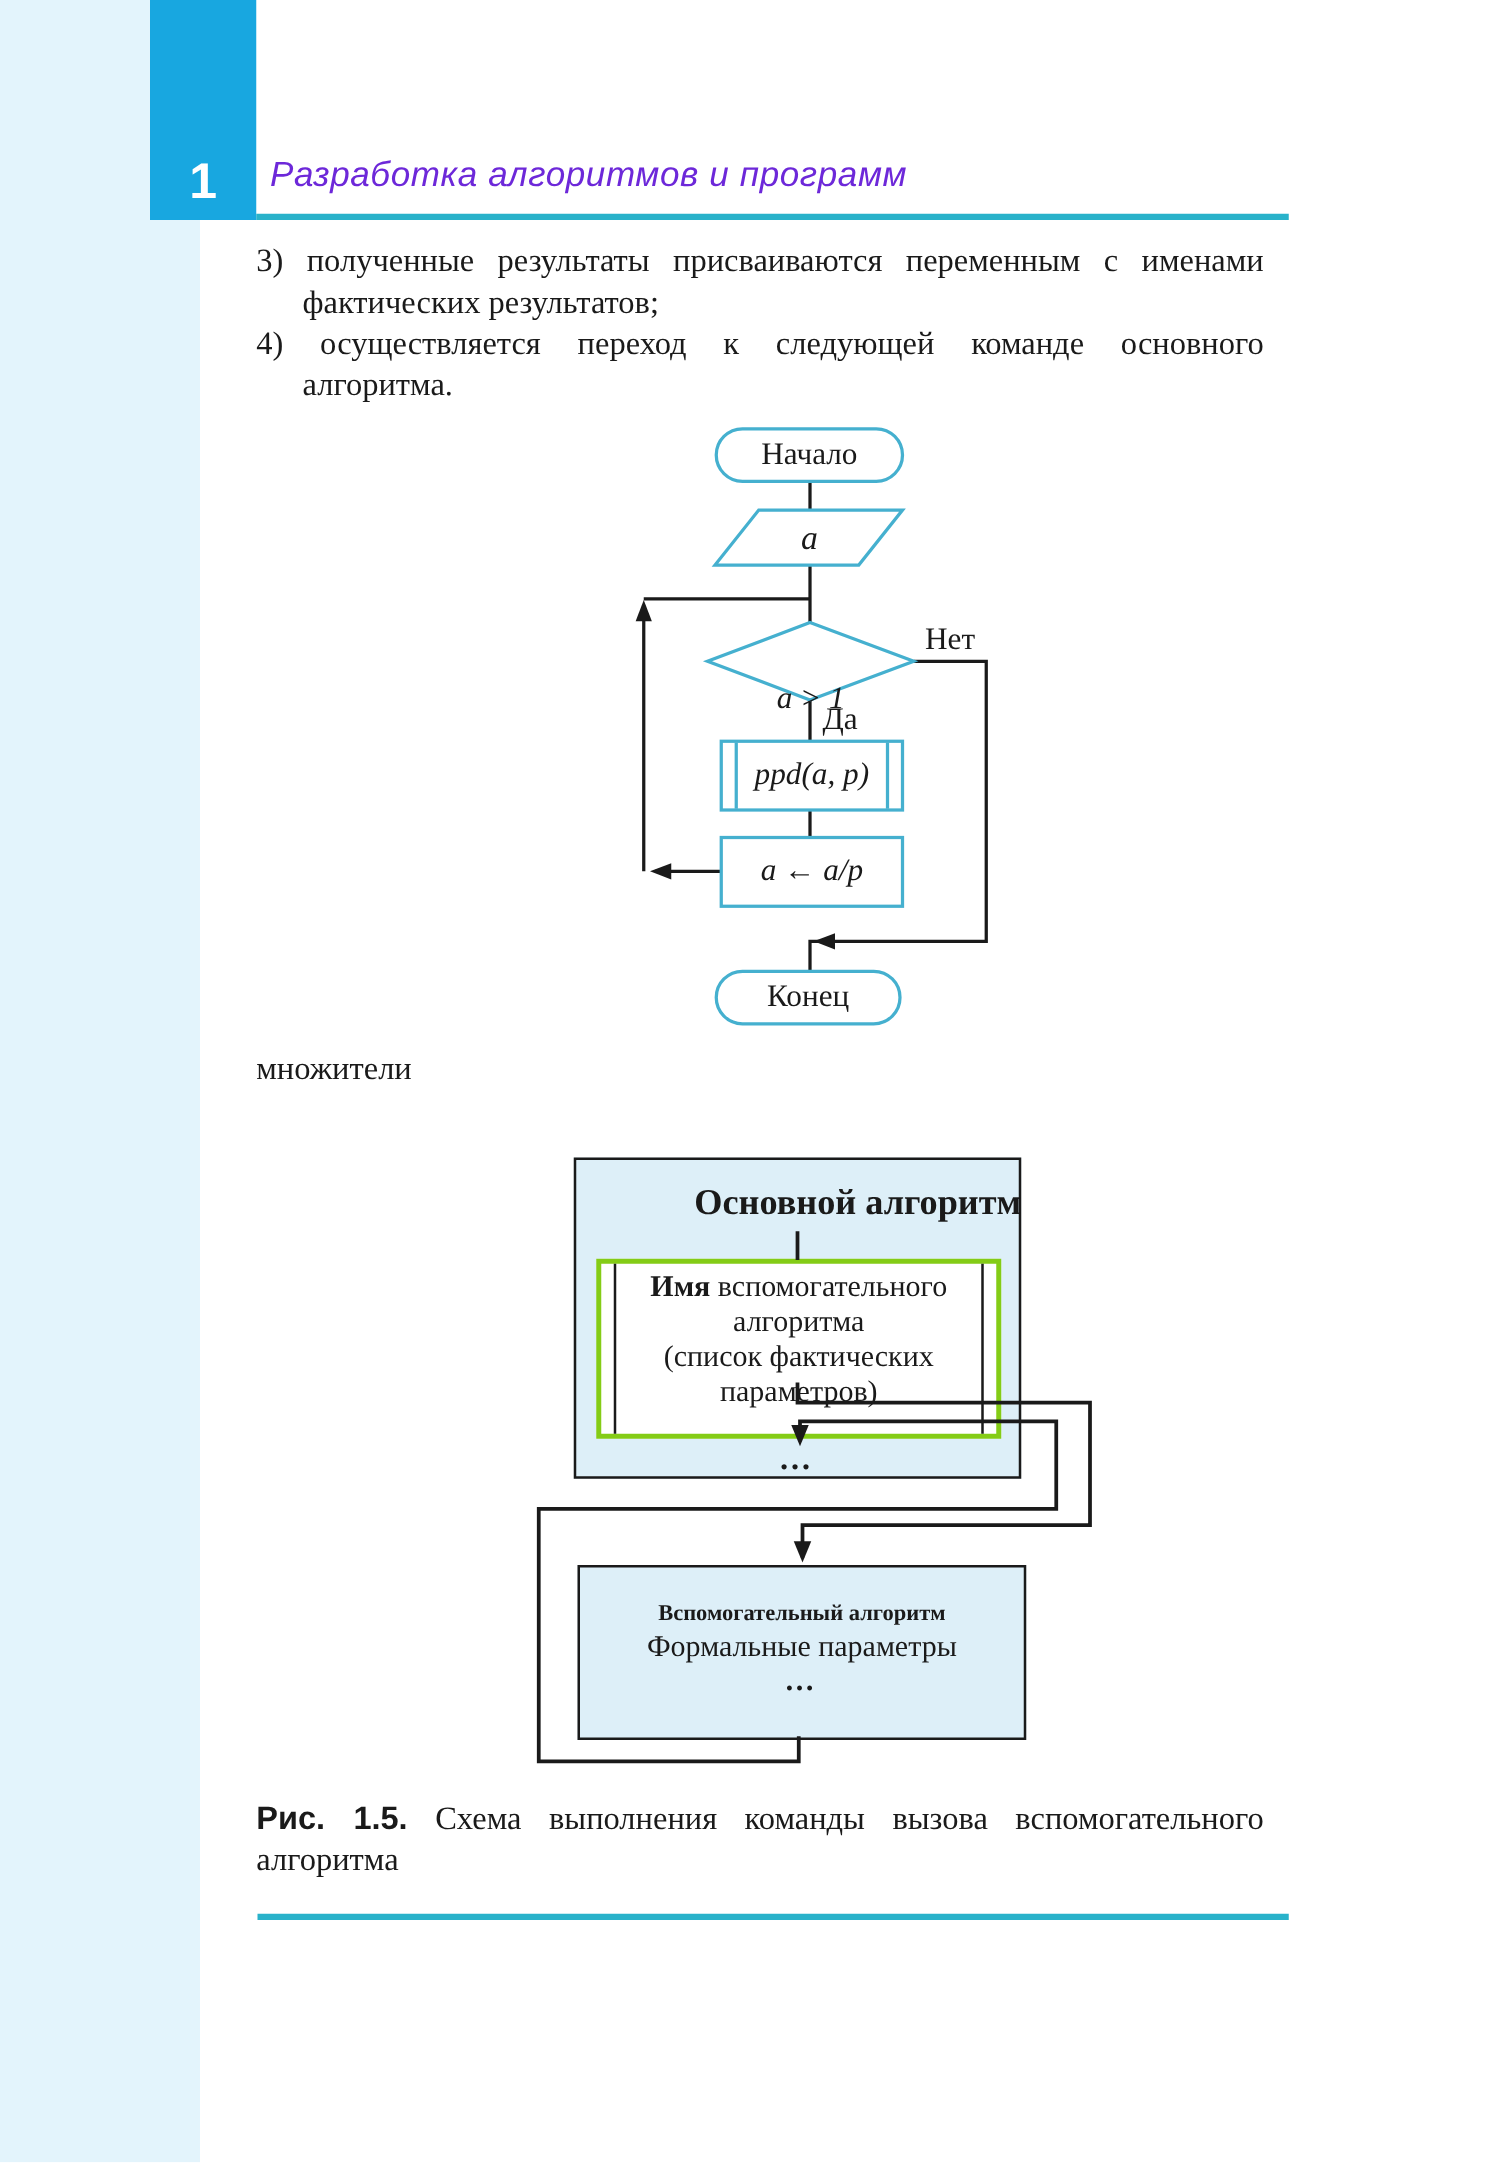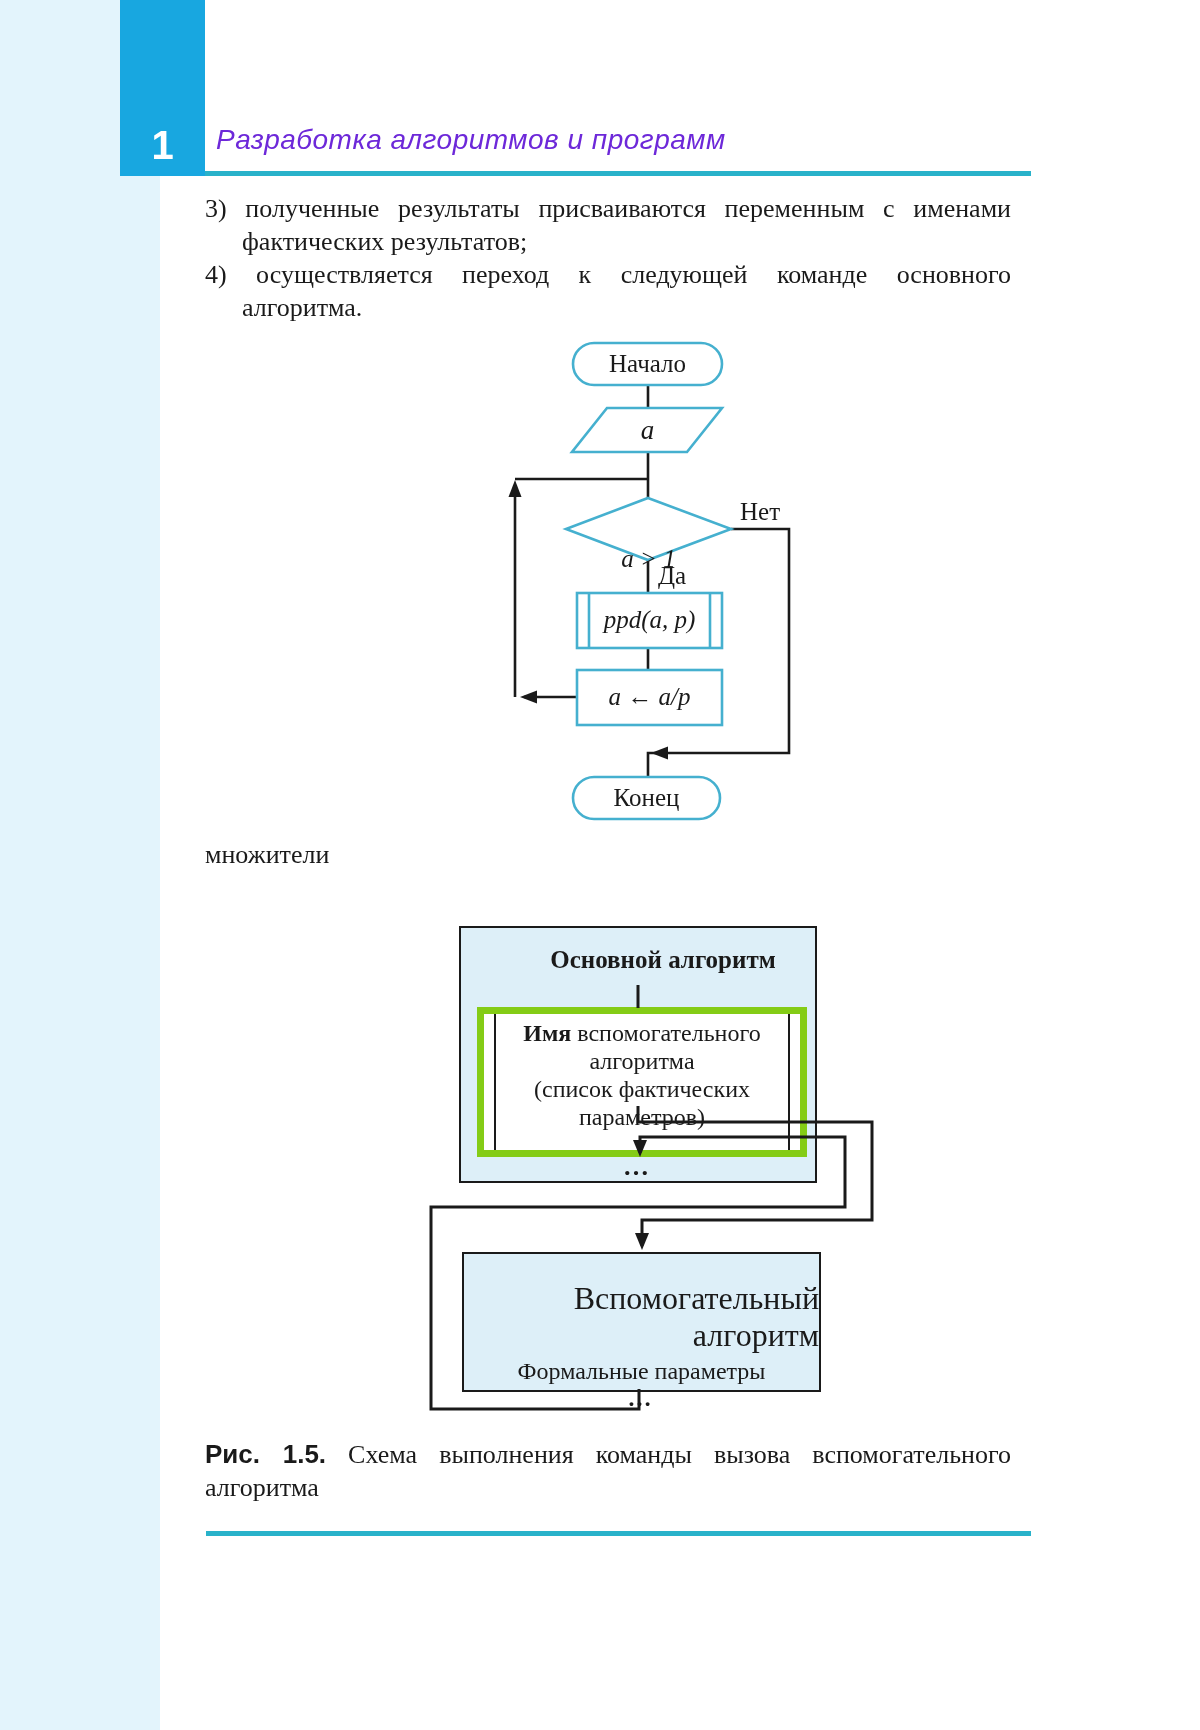--- a/index.html
+++ b/index.html
@@ -58,37 +58,37 @@
   .caption { left: 205px; width: 806px; z-index: 2; font-size: 26px; line-height: 33px; }
   .caption-14 { top: 838px; }
   .caption-15 { top: 1438px; }
   .cap-label { font-family: "Liberation Sans", sans-serif; font-weight: bold; }
 
   
   .fig5-outer {
     left: 459px; top: 926px; width: 354px; height: 253px;
     background: #ddeff8; border: 2px solid #1a1a1a; z-index: 1;
   }
-  .fig5-main-title { left: 459px; top: 946px; width: 358px; text-align: center;
-    font-weight: bold; font-size: 25px; z-index: 2; margin-left: 25px; }
+  .fig5-main-title { left: 459px; top: 946px; width: 358px; text-align: right;
+    font-weight: bold; font-size: 29px; z-index: 2; }
   .fig5-call {
     left: 477px; top: 1007px; width: 316px; height: 136px;
-    background: #ffffff; border: 7px solid #84cc16; z-index: 1;
+    background: #ffffff; border: 4px solid #84cc16; z-index: 1;
   }
   .fig5-call .bar { position: absolute; top: 0; bottom: 0; width: 2px; background: #1a1a1a; }
   .bar-left { left: 10px; } .bar-right { right: 10px; }
   .fig5-call-text { position: absolute; left: 14px; right: 14px; top: 5px;
     text-align: center; font-size: 24px; line-height: 28px; }
   .fig5-ellipsis { left: 459px; top: 1152px; width: 358px; text-align: center;
     font-weight: bold; font-size: 26px; letter-spacing: 4px; z-index: 2; }
   .fig5-aux {
     left: 462px; top: 1252px; width: 355px; height: 136px;
     background: #ddeff8; border: 2px solid #1a1a1a; z-index: 1;
   }
-  .fig5-aux-title { margin-top: 26px; text-align: right; font-weight: normal; font-size: 32px; }
+  .fig5-aux-title { margin-top: 26px; text-align: center; font-weight: bold; font-size: 18px; }
   .fig5-aux-sub { margin-top: 4px; text-align: center; font-size: 24px; }
   .fig5-aux-ellipsis { text-align: center; font-weight: bold; font-size: 24px; letter-spacing: 4px; }
 
   
   .footer-rule { left: 206px; top: 1531px; width: 825px; height: 5px; background: #29b2ca; z-index: 2; }
   .page-tab {
     left: 122px; top: 1531px; width: 84px; height: 199px;
     background: #18a7e0; z-index: 2;
     display: flex; justify-content: center; align-items: flex-start;
   }

